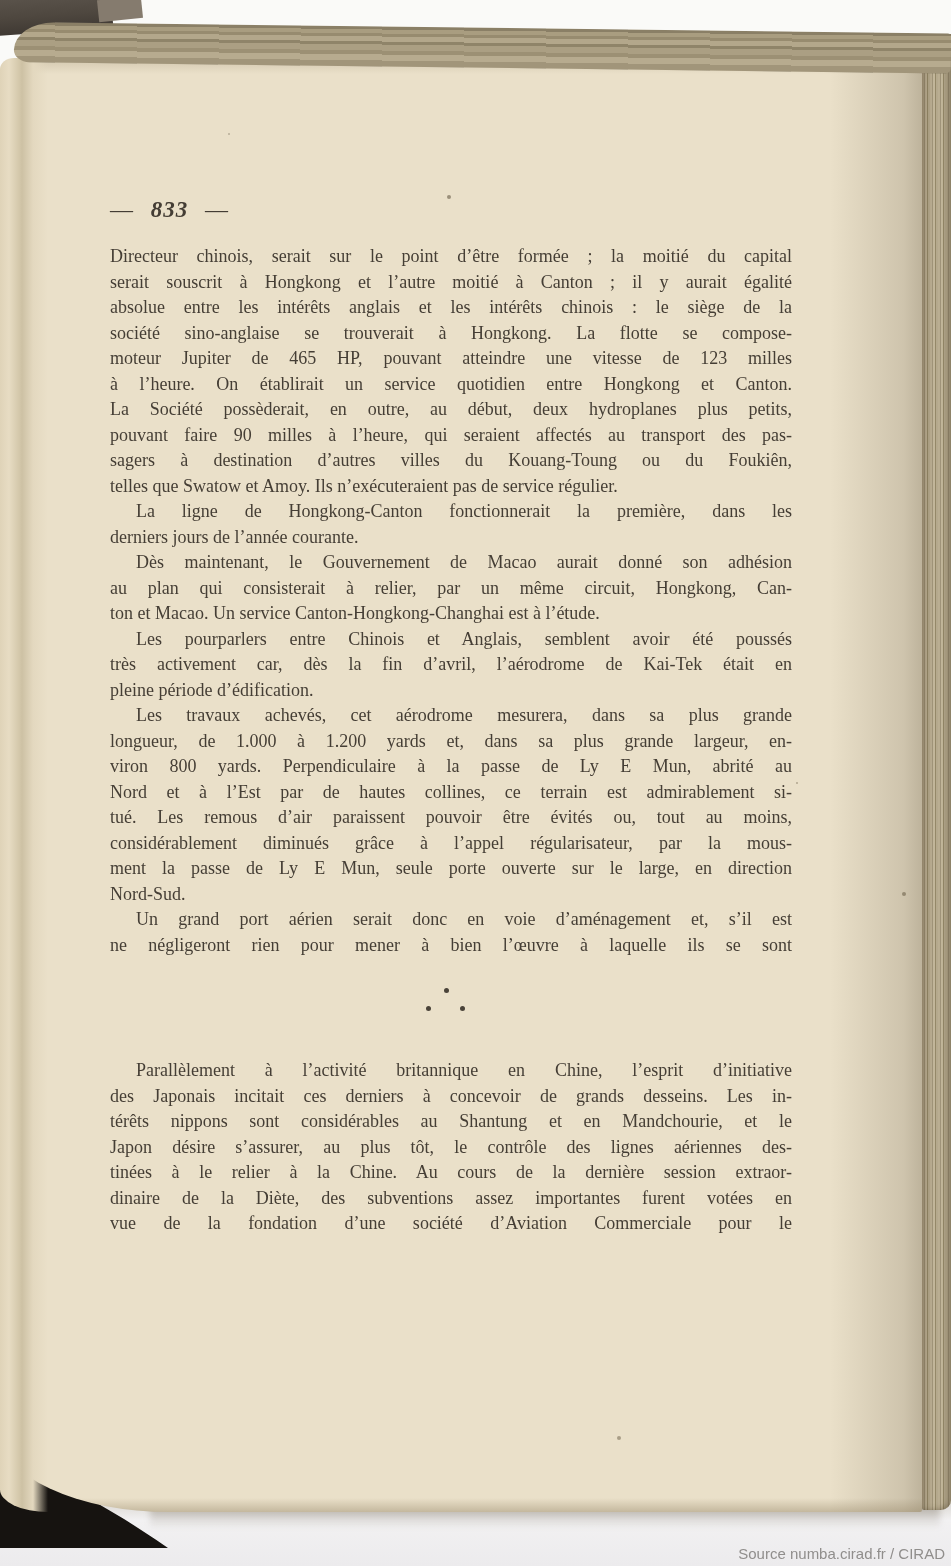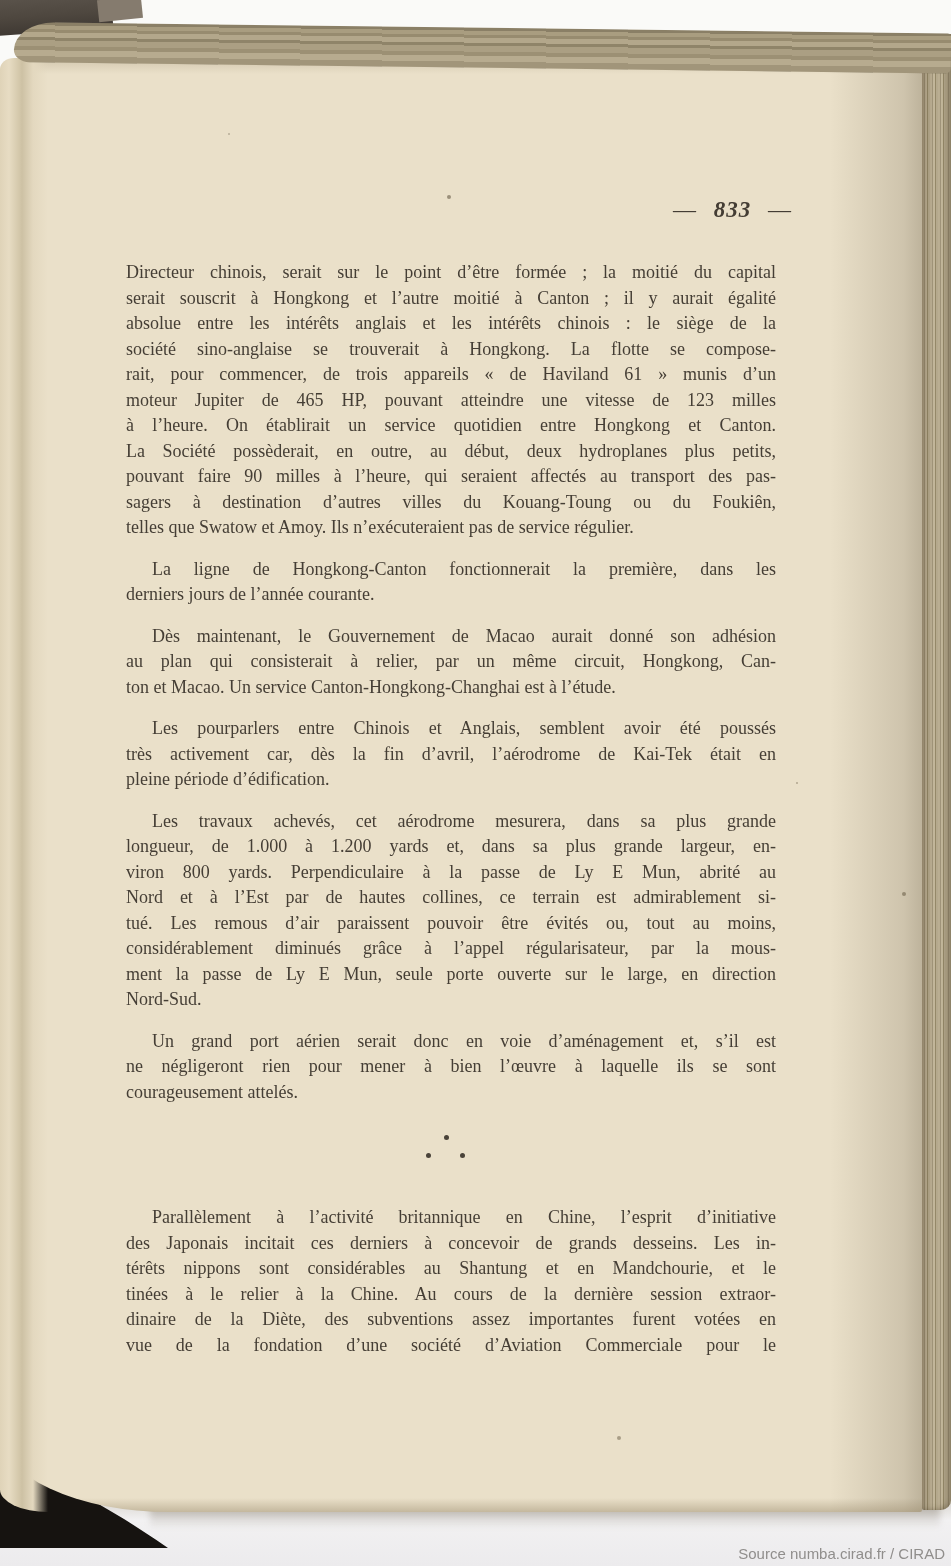--- a/index.html
+++ b/index.html
@@ -55,30 +55,30 @@
     border-radius:50px 0 0 170px / 40px 0 0 80px;}
 
   .specks{position:absolute;left:0;top:0;width:2px;height:2px;border-radius:50%;
     box-shadow:448px 138px 0 1px rgba(90,78,56,.55),
                618px 1379px 0 1px rgba(90,78,56,.45),
                796px 724px 0 0 rgba(90,78,56,.4),
                903px 835px 0 1px rgba(90,78,56,.5),
                228px 75px 0 0 rgba(90,78,56,.35);}
 
   
-  .page-number{position:absolute;left:110px;top:139px;width:682px;text-align:right;
+  .page-number{position:absolute;left:110px;top:139px;width:682px;text-align:left;
     font-size:23px;letter-spacing:1px;color:#443d34;}
   .page-number .num{font-style:italic;font-weight:bold;padding:0 10px;}
 
   
   .pbody{position:absolute;left:110px;top:186px;width:682px;
     font-size:18px;line-height:25.5px;color:#453e35;}
   .line{text-align:justify;text-align-last:justify;height:25.5px;overflow:hidden;}
   .line.last{text-align-last:left;}
-  .para{margin:16px;}
+  .para{margin:0;}
   .para.indent .line:first-child{text-indent:26px;}
 
   
   .asterism{position:relative;height:22px;margin:30px 0 48px 0;}
   .asterism .dot{position:absolute;width:5px;height:5px;border-radius:50%;background:#4a4339;}
   .asterism .d1{left:334px;top:0;}
   .asterism .d2{left:316px;top:18px;}
   .asterism .d3{left:350px;top:18px;}
 
   
@@ -105,21 +105,20 @@
       <span class="num">833</span>
       <span>—</span>
     </div>
 
     <div class="pbody">
         <div class="para">
           <div class="line">Directeur chinois, serait sur le point d’être formée ; la moitié du capital</div>
           <div class="line">serait souscrit à Hongkong et l’autre moitié à Canton ; il y aurait égalité</div>
           <div class="line">absolue entre les intérêts anglais et les intérêts chinois : le siège de la</div>
           <div class="line">société sino-anglaise se trouverait à Hongkong. La flotte se compose-</div>
-          <div class="line">rait, pour commencer, de trois appareils « de Haviland 61 » munis d’un</div>
           <div class="line">moteur Jupiter de 465 HP, pouvant atteindre une vitesse de 123 milles</div>
           <div class="line">à l’heure. On établirait un service quotidien entre Hongkong et Canton.</div>
           <div class="line">La Société possèderait, en outre, au début, deux hydroplanes plus petits,</div>
           <div class="line">pouvant faire 90 milles à l’heure, qui seraient affectés au transport des pas-</div>
           <div class="line">sagers à destination d’autres villes du Kouang-Toung ou du Foukiên,</div>
           <div class="line last">telles que Swatow et Amoy. Ils n’exécuteraient pas de service régulier.</div>
         </div>
         <div class="para indent">
           <div class="line">La ligne de Hongkong-Canton fonctionnerait la première, dans les</div>
           <div class="line last">derniers jours de l’année courante.</div>
@@ -140,31 +139,31 @@
           <div class="line">viron 800 yards. Perpendiculaire à la passe de Ly E Mun, abrité au</div>
           <div class="line">Nord et à l’Est par de hautes collines, ce terrain est admirablement si-</div>
           <div class="line">tué. Les remous d’air paraissent pouvoir être évités ou, tout au moins,</div>
           <div class="line">considérablement diminués grâce à l’appel régularisateur, par la mous-</div>
           <div class="line">ment la passe de Ly E Mun, seule porte ouverte sur le large, en direction</div>
           <div class="line last">Nord-Sud.</div>
         </div>
         <div class="para indent">
           <div class="line">Un grand port aérien serait donc en voie d’aménagement et, s’il est</div>
           <div class="line">ne négligeront rien pour mener à bien l’œuvre à laquelle ils se sont</div>
-          <div class="line last">courageusement attelés.</div>
         </div>
         <div class="asterism">
           <span class="dot d1"></span>
           <span class="dot d2"></span>
           <span class="dot d3"></span>
         </div>
         <div class="para indent">
           <div class="line">Parallèlement à l’activité britannique en Chine, l’esprit d’initiative</div>
           <div class="line">des Japonais incitait ces derniers à concevoir de grands desseins. Les in-</div>
           <div class="line">térêts nippons sont considérables au Shantung et en Mandchourie, et le</div>
+          <div class="line">Japon désire s’assurer, au plus tôt, le contrôle des lignes aériennes des-</div>
           <div class="line">tinées à le relier à la Chine. Au cours de la dernière session extraor-</div>
           <div class="line">dinaire de la Diète, des subventions assez importantes furent votées en</div>
           <div class="line">vue de la fondation d’une société d’Aviation Commerciale pour le</div>
         </div>
       </div>
   </div>
 
   <div class="edges-top"></div>
   <div class="edges-right"></div>
 

